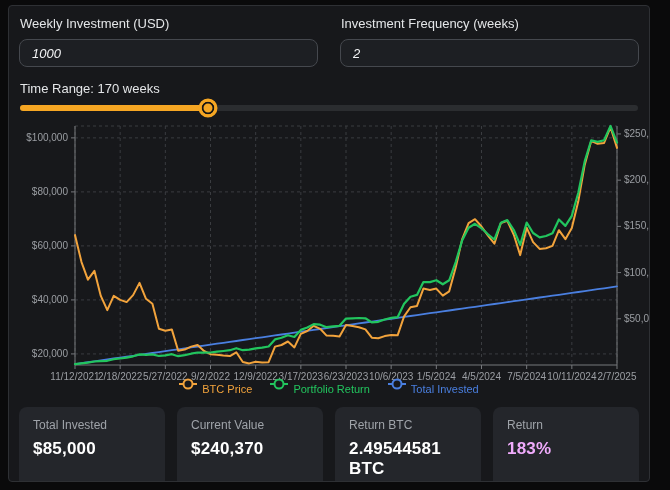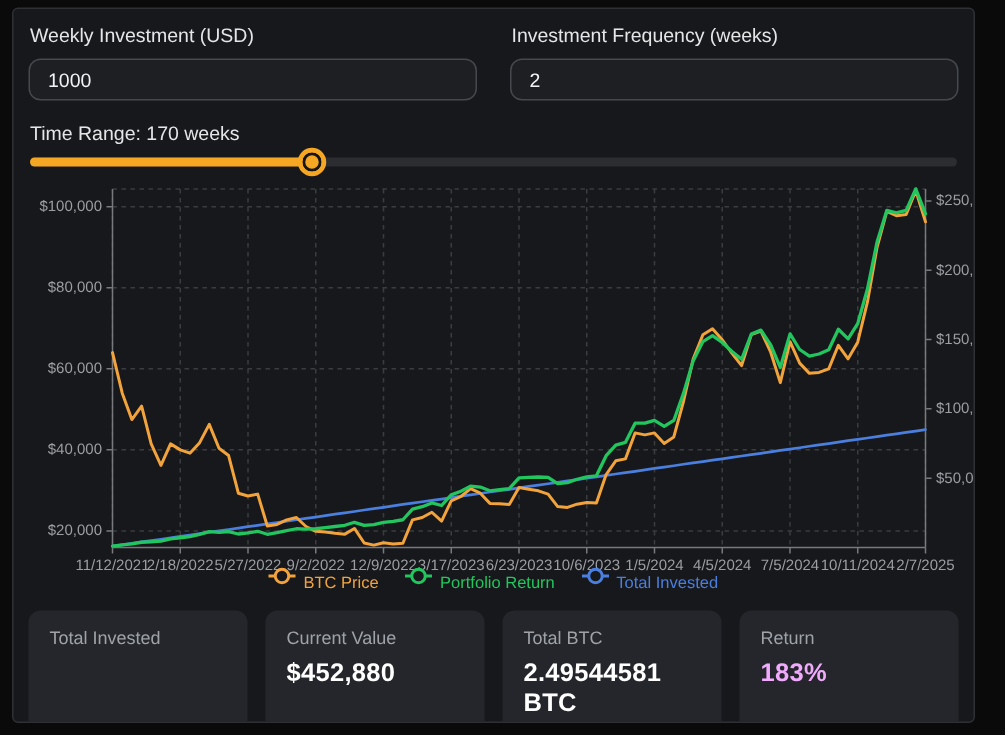--- a/index.html
+++ b/index.html
@@ -23,20 +23,21 @@
   .field-label { color:#e4e6e8; font-size:13px; margin:3px 0 8px 1px; }
   .text-input {
     width:100%; height:28px;
     background:#1d1f23;
     border:1px solid #45484e;
     border-radius:8px;
     color:#f2f3f4; font-size:13px;
     padding:0 12px;
     font-family:"Liberation Sans","DejaVu Sans",sans-serif;
     outline:none;
+    font-style:italic;
   }
   
   .slider-section { margin-top:14px; }
   .slider-label { color:#e4e6e8; font-size:13px; margin:0 0 9px 1px; }
   .slider-track {
     position:relative; height:6px; border-radius:3px;
     background:#2b2d30; margin:0 1px;
   }
   .slider-fill {
     position:absolute; left:0; top:0; height:6px;
@@ -182,27 +183,28 @@
       <div class="legend-item" style="color: rgb(74, 127, 224);">
         <span class="legend-marker"></span>
         <span>Total Invested</span>
       </div>
     </div>
   </div>
 
   <div class="cards-row">
     <div class="card">
       <div class="card-label">Total Invested</div>
+      <div class="card-value">$85,000</div>
     </div>
     <div class="card">
       <div class="card-label">Current Value</div>
-      <div class="card-value">$452,880</div>
-    </div>
-    <div class="card">
-      <div class="card-label">Total BTC</div>
+      <div class="card-value">$240,370</div>
+    </div>
+    <div class="card">
+      <div class="card-label">Return BTC</div>
       <div class="card-value">2.49544581 BTC</div>
     </div>
     <div class="card">
       <div class="card-label">Return</div>
       <div class="card-value positive">183%</div>
     </div>
   </div>
 
 </div>
 

